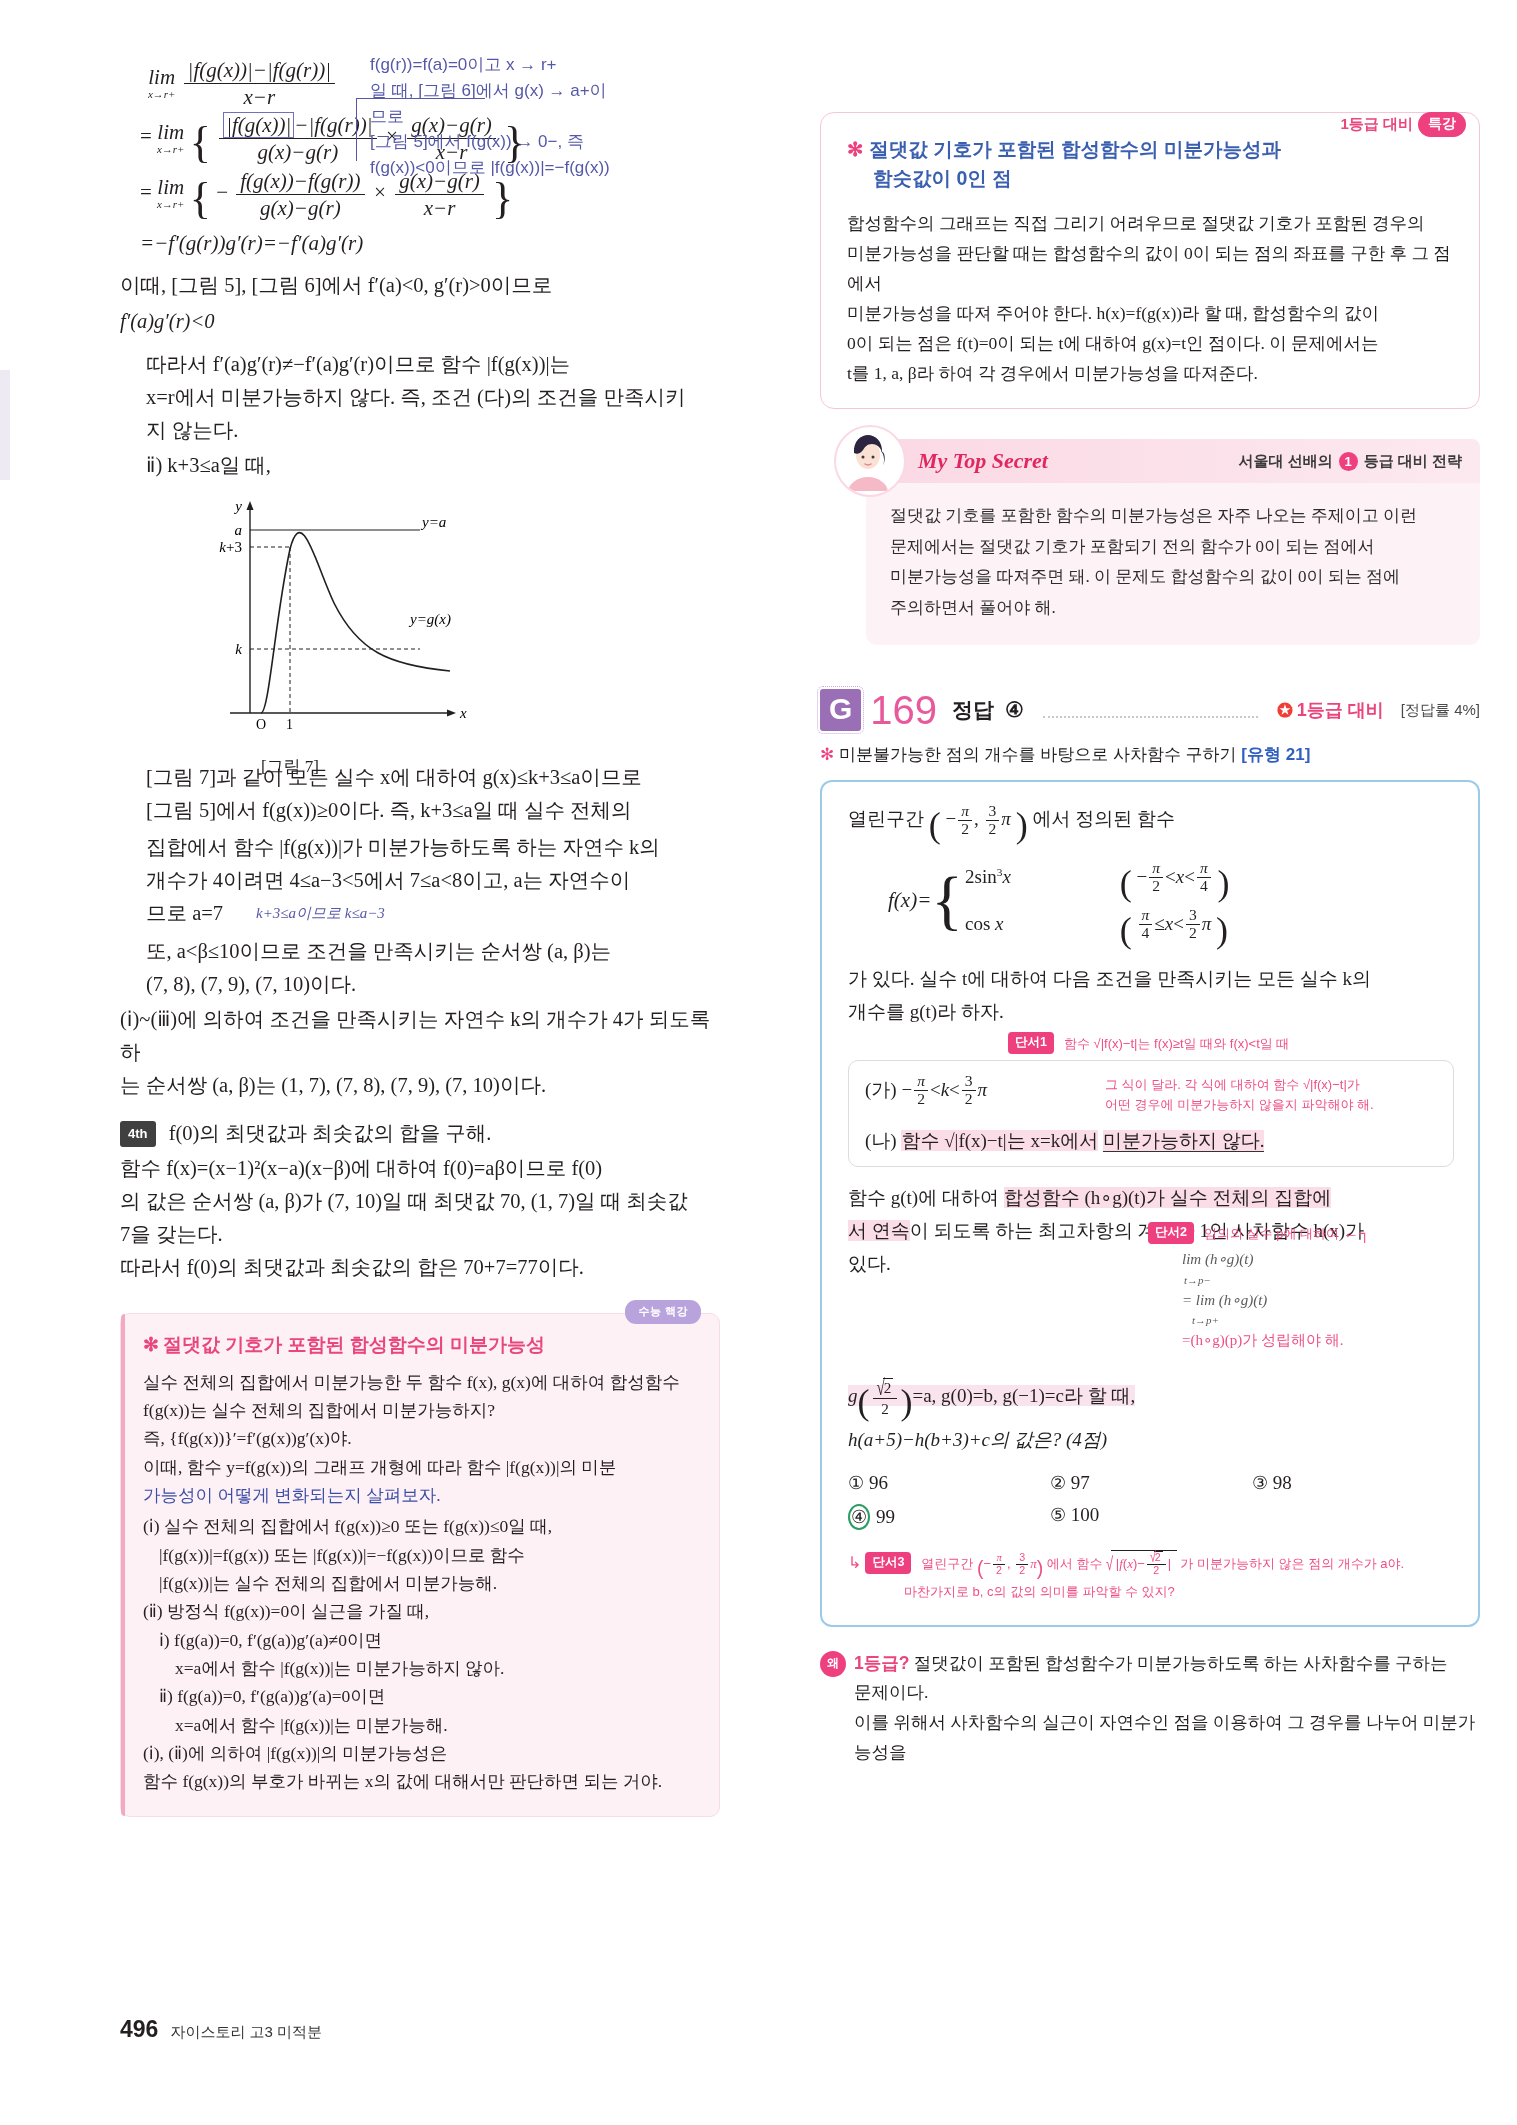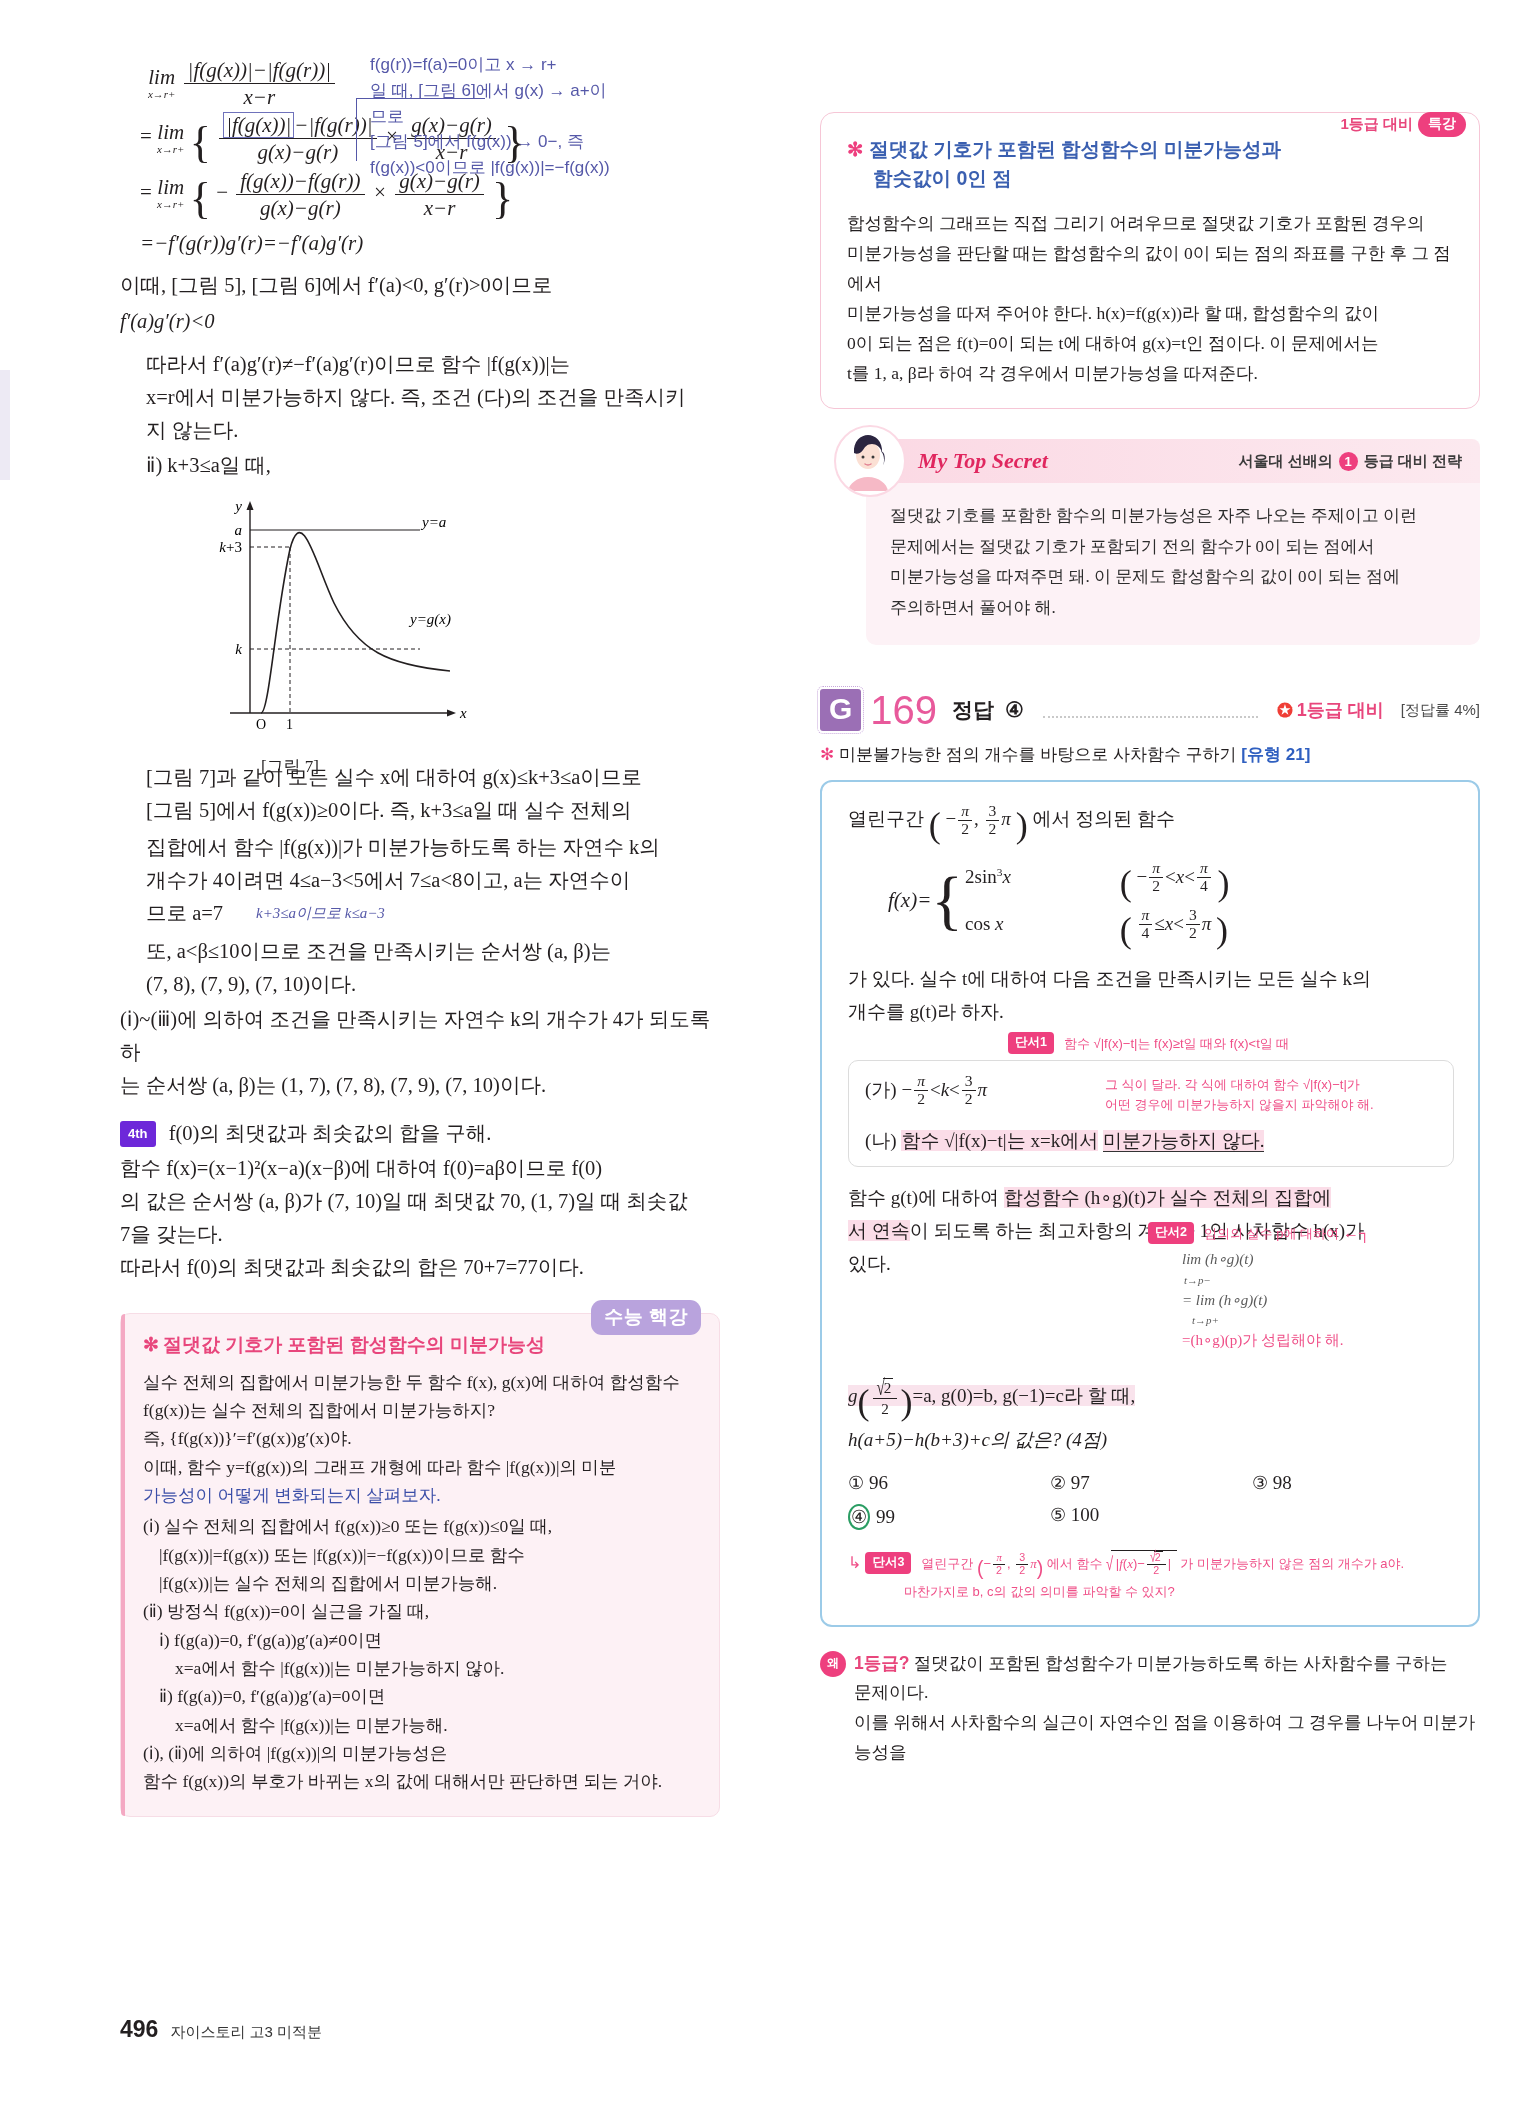--- a/index.html
+++ b/index.html
@@ -46,29 +46,29 @@
 
   .para{font-size:20.5px;line-height:1.62;margin:10px 0 0 0;}
   .indent{margin-left:26px;}
 
   
   .fig-wrap{position:relative;margin:16px 0 0 0;width:600px;height:250px;}
   .fig-caption{text-align:center;font-size:17px;margin-top:2px;color:#231f20;}
 
   
   .step-badge{
-    display:inline-block;background:#6d28d9;color:#fff;font-weight:bold;
+    display:inline-block;background:#404040;color:#fff;font-weight:bold;
     font-family:"Liberation Sans",sans-serif;font-size:13px;
     padding:2px 8px 3px;border-radius:3px;vertical-align:2px;margin-right:8px;
   }
 
   
   .suneung-tab{
     position:absolute;right:18px;top:-14px;background:#b9a3dd;color:#fff;
-    font-family:"Liberation Sans",sans-serif;font-weight:bold;font-size:19px;
+    font-family:"Liberation Sans",sans-serif;font-weight:bold;font-size:11px;
     padding:4px 13px 5px;border-radius:11px;letter-spacing:.5px;
   }
   .pinkbox{
     position:relative;margin-top:28px;background:#fdf1f5;
     border-radius:10px;padding:18px 20px 20px 22px;
     border:1px solid #f7dde6;
   }
   .pinkbox:before{
     content:"";position:absolute;left:0;top:0;bottom:0;width:4px;
     background:#f4a9c3;border-radius:10px 0 0 10px;

